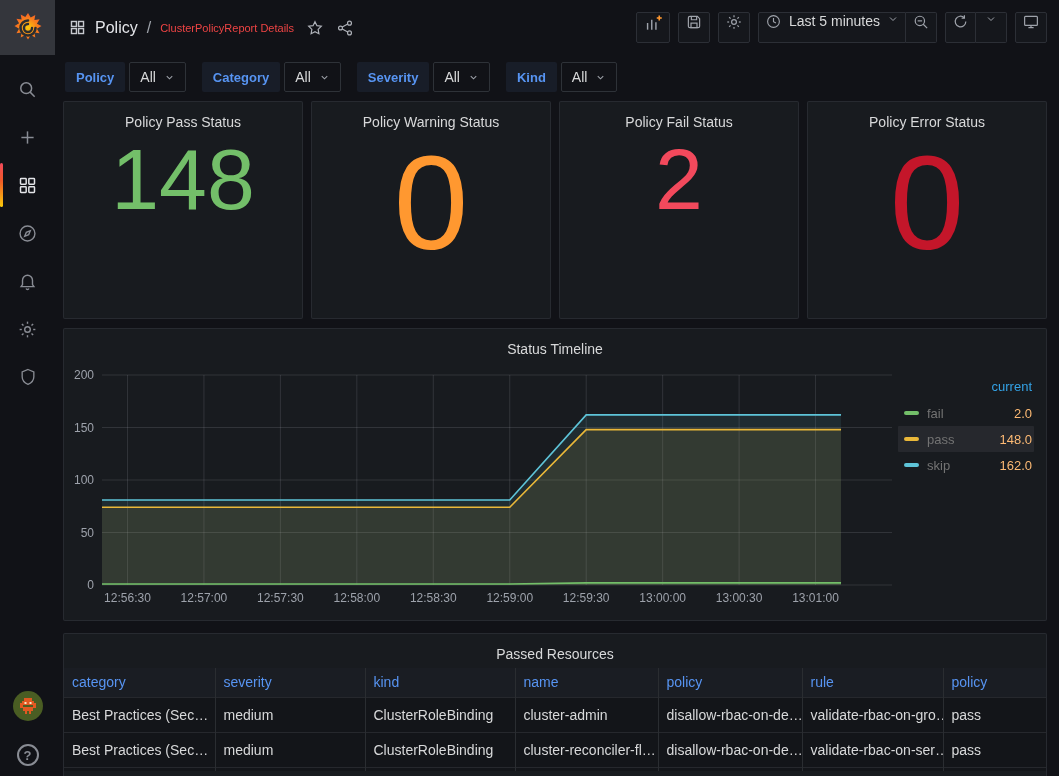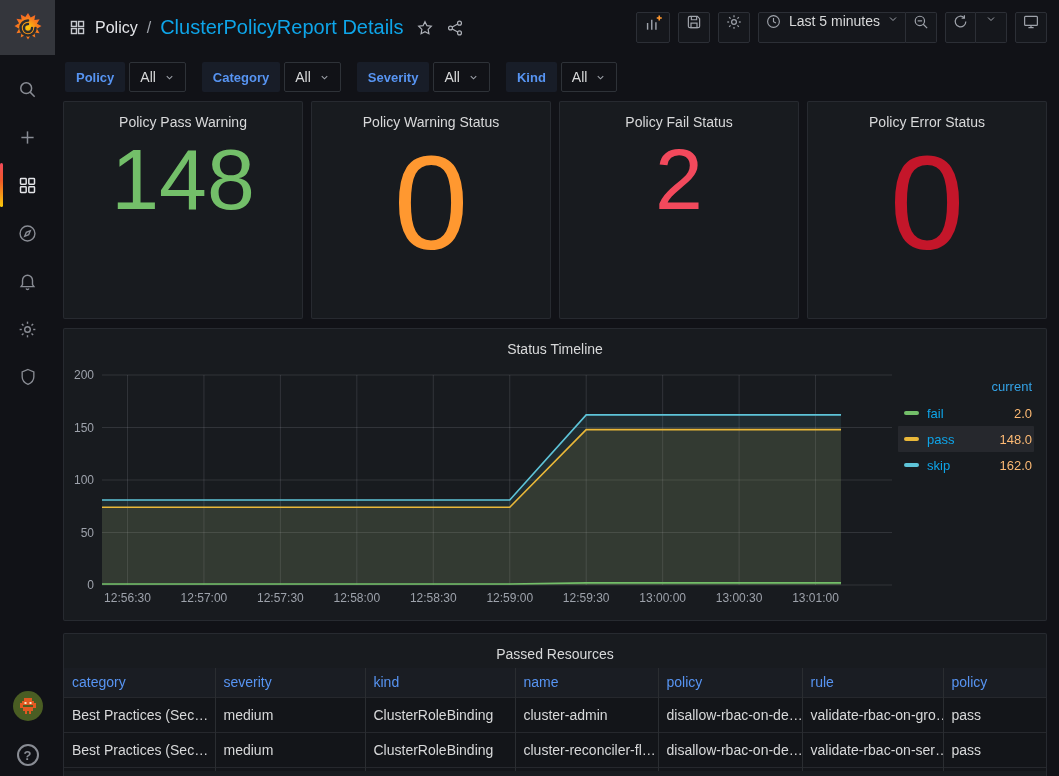--- a/index.html
+++ b/index.html
@@ -24,21 +24,21 @@
     justify-content:center; cursor:pointer; }
 
   
   .main { position:absolute; left:55px; top:0; right:0; bottom:0; }
 
   .topnav { height:55px; display:flex; align-items:center; padding:0 12px 0 14px; }
   .breadcrumb { display:flex; align-items:center; gap:9px; color:#d8d9da; }
   .crumb-grid { color:#c7c9cf; display:flex; }
   .crumb-section { font-size:16px; color:#e3e4e8; cursor:pointer; }
   .crumb-sep { font-size:16px; color:#9fa3ab; }
-  .crumb-page { font-size:20px; color:#0ea5e9; }
+  .crumb-page { font-size:11px; color:#ef4444; }
   .crumb-icon { color:#aeb1b8; display:flex; cursor:pointer; margin-left:3px; }
 
   .toolbar { margin-left:auto; display:flex; align-items:center; gap:8px; }
   .tb-btn { height:31px; min-width:31px; background:#15171c; border:1px solid #2c2f36;
     border-radius:2px; color:#9fa3ab; display:flex; align-items:flex-start; justify-content:center;
     padding:0 6px; cursor:pointer; }
   .tb-group { display:flex; }
   .tb-group .tb-btn:first-child { border-radius:2px 0 0 2px; }
   .tb-group .tb-btn:last-child { border-radius:0 2px 2px 0; border-left:none; }
   .time-btn { gap:7px; }
@@ -73,21 +73,21 @@
   .plot-wrap { flex:1; min-width:0; }
   .plot-wrap svg { display:block; }
   .grid-line { stroke:rgba(204,204,220,0.14); stroke-width:1; }
   .tick-label { fill:#9da2ab; font-size:12px; font-family:"Liberation Sans","DejaVu Sans",sans-serif; }
 
   .legend { width:148px; padding:16px 12px 0 0; font-size:13px; }
   .legend-header { text-align:right; color:#33A2E5; margin-bottom:6px; padding-right:2px; }
   .legend-row { display:flex; align-items:center; height:26px; padding:0 2px 0 6px; border-radius:1px; }
   .legend-row.hl { background:rgba(204,204,220,0.08); }
   .legend-swatch { width:15px; height:4px; border-radius:2px; margin-right:8px; flex:none; }
-  .legend-label { color:#0ea5e9; cursor:pointer; }
+  .legend-label { color:#737373; cursor:pointer; }
   .legend-val { margin-left:auto; color:#fdba74; }
 
   
   .table-panel { margin:12px 12px 0 8px; height:180px; overflow:hidden; padding-top:6px; }
   table { width:100%; border-collapse:collapse; table-layout:fixed; font-size:14px; }
   th, td { text-align:left; padding:0 0 0 8px; white-space:nowrap; overflow:hidden;
     border-right:1px solid rgba(204,204,220,0.10); }
   th { height:29px; background:#1a1d23; color:#5794F2; font-weight:400; cursor:pointer; }
   td { height:35px; background:#131519; color:#d8d9da;
     border-top:1px solid rgba(204,204,220,0.08); }
@@ -341,21 +341,21 @@
             <svg width="11" height="11" viewBox="0 0 24 24" fill="none" stroke="currentColor" stroke-width="2.2">
               <path d="M6 9l6 6 6-6"></path>
             </svg>
           </span>
       </span>
     </div>
   </div>
 
   <div class="stats-row">
     <div class="panel stat-panel">
-      <div class="panel-title">Policy Pass Warning</div>
+      <div class="panel-title">Policy Pass Status</div>
       <div class="stat-value-wrap">
           <div class="stat-value sm" style="color: rgb(115, 191, 105);">148</div>
         </div>
     </div>
     <div class="panel stat-panel">
       <div class="panel-title">Policy Warning Status</div>
       <div class="stat-value-wrap">
           <div class="stat-value lg" style="color: rgb(255, 152, 48);">0</div>
         </div>
     </div>

